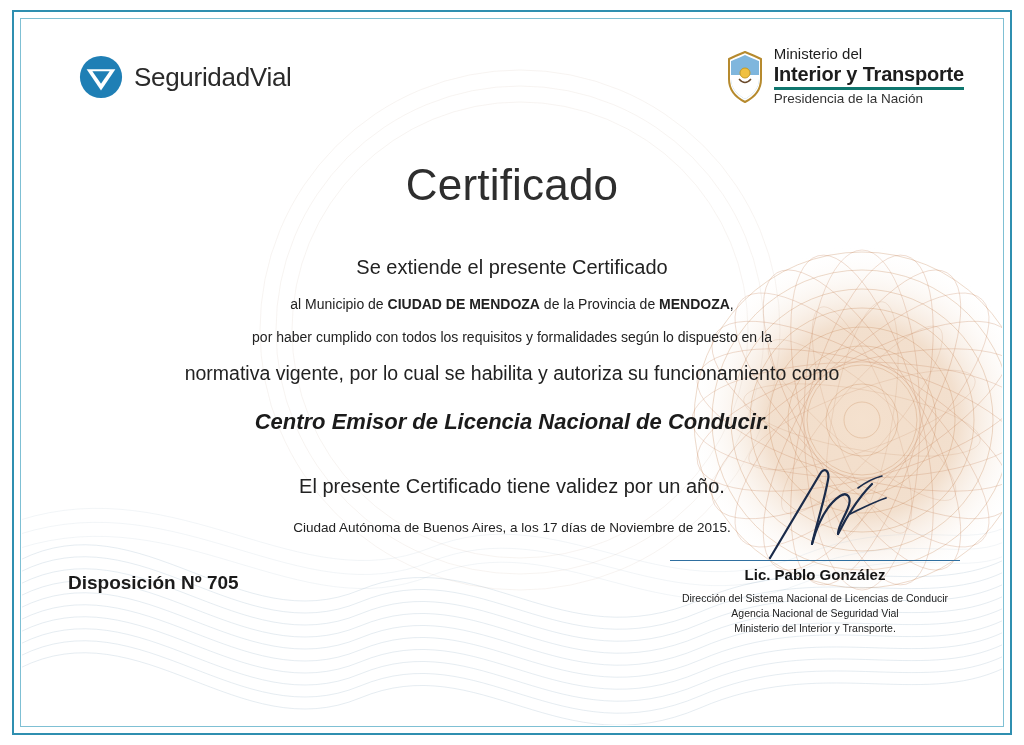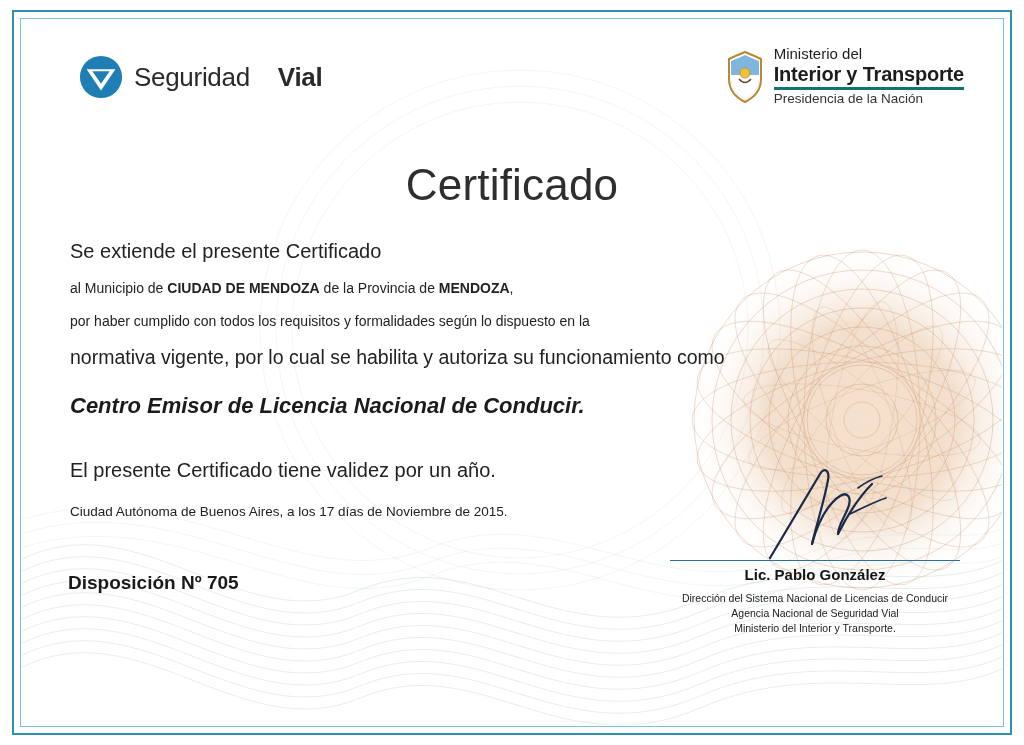--- a/index.html
+++ b/index.html
@@ -60,21 +60,21 @@
   }
   .logo-mark {
     width: 46px; height: 46px;
     display: block;
   }
   .logo-text {
     font-size: 26px;
     letter-spacing: -0.3px;
     color: #2a2a2a;
   }
-  .logo-text .bold { font-weight: bold; padding-left: 28px; }
+  .logo-text .bold { font-weight: normal; }
   .logo-text .reg { font-weight: normal; }
 
   .logo-right {
     position: absolute;
     right: 0; top: 0;
     display: flex;
     align-items: center;
     gap: 10px;
   }
   .shield { width: 38px; height: 52px; display:block; margin-top: 2px;}
@@ -98,22 +98,23 @@
     top: 160px;
     left: 0; right: 0;
     text-align: center;
     font-size: 44px;
     color: #2e2e2e;
     letter-spacing: 0.2px;
   }
 
   .body-text {
     position: absolute;
-    top: 240px;
+    top: 256px;
     left: 70px; right: 70px;
+    text-align: center;
     color: #222;
   }
   .line {
     font-size: 14px;
     margin-bottom: 17px;
     white-space: nowrap;
   }
   .line.l1 { font-size: 20px; }
   .line b { font-weight: bold; }
   .line.l4 { font-size: 19.5px; }

